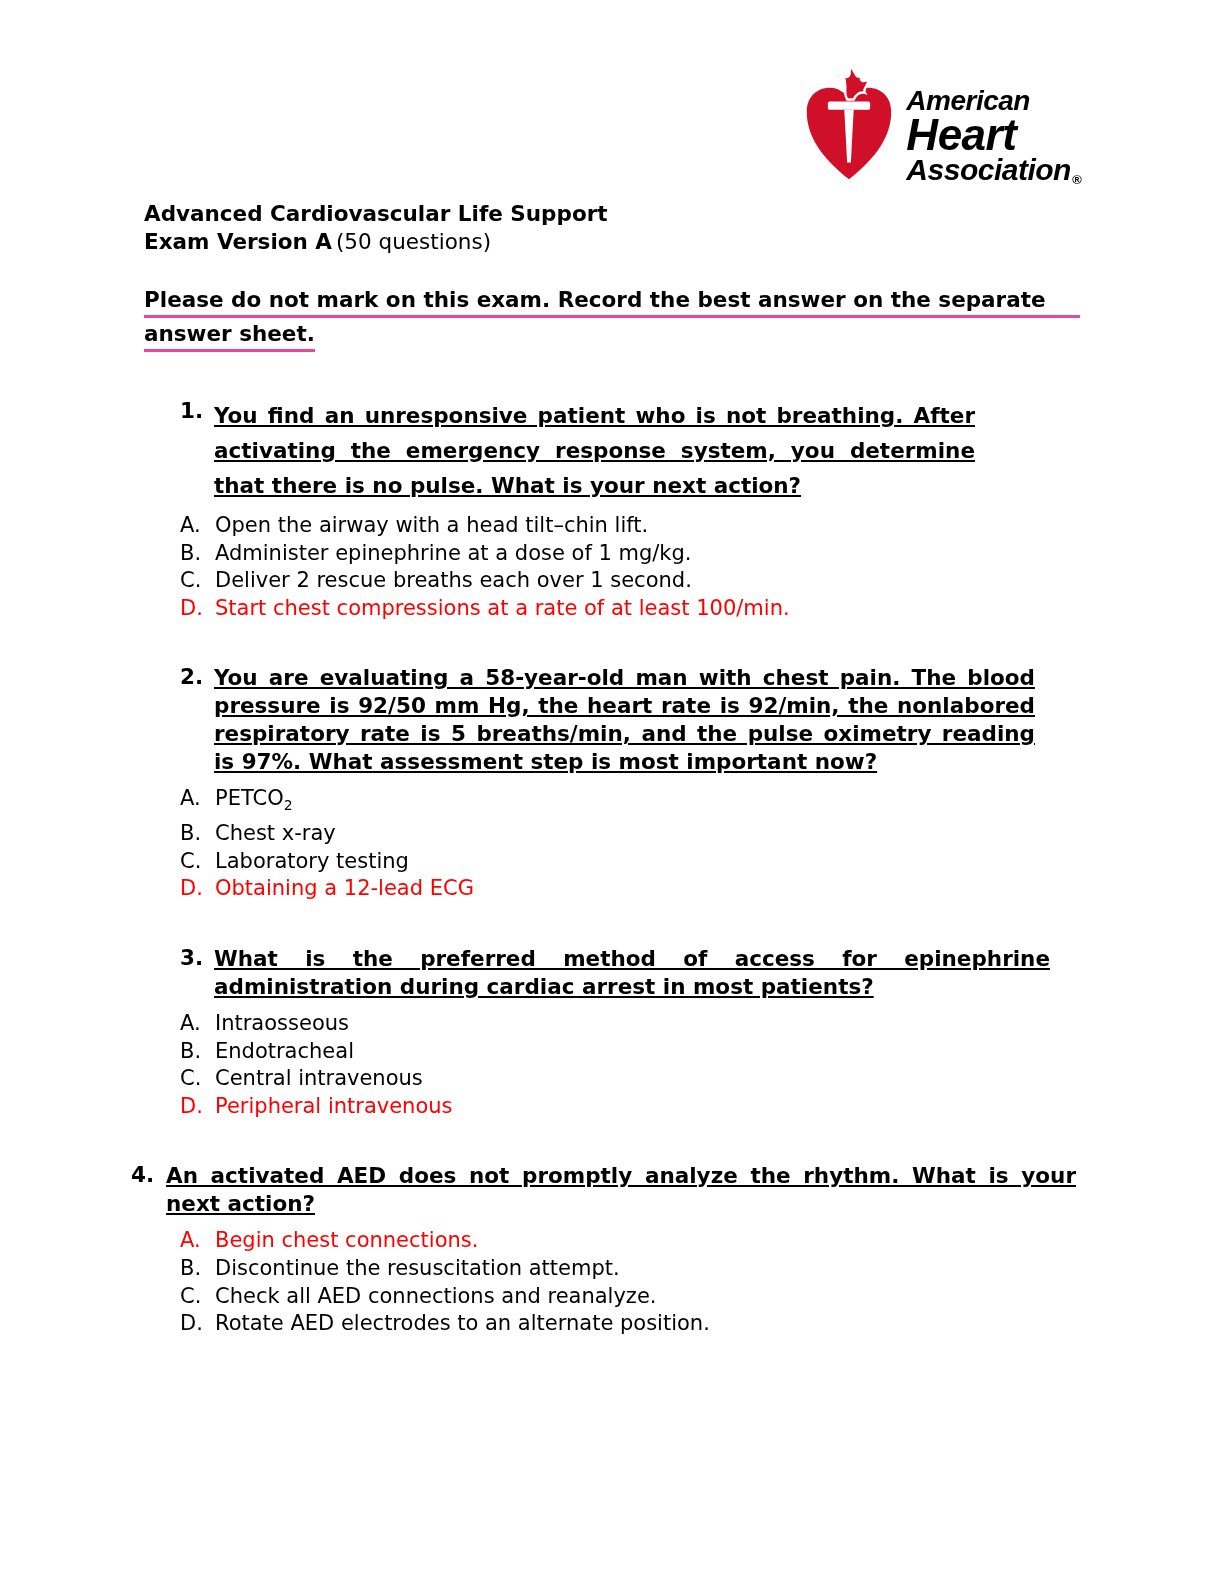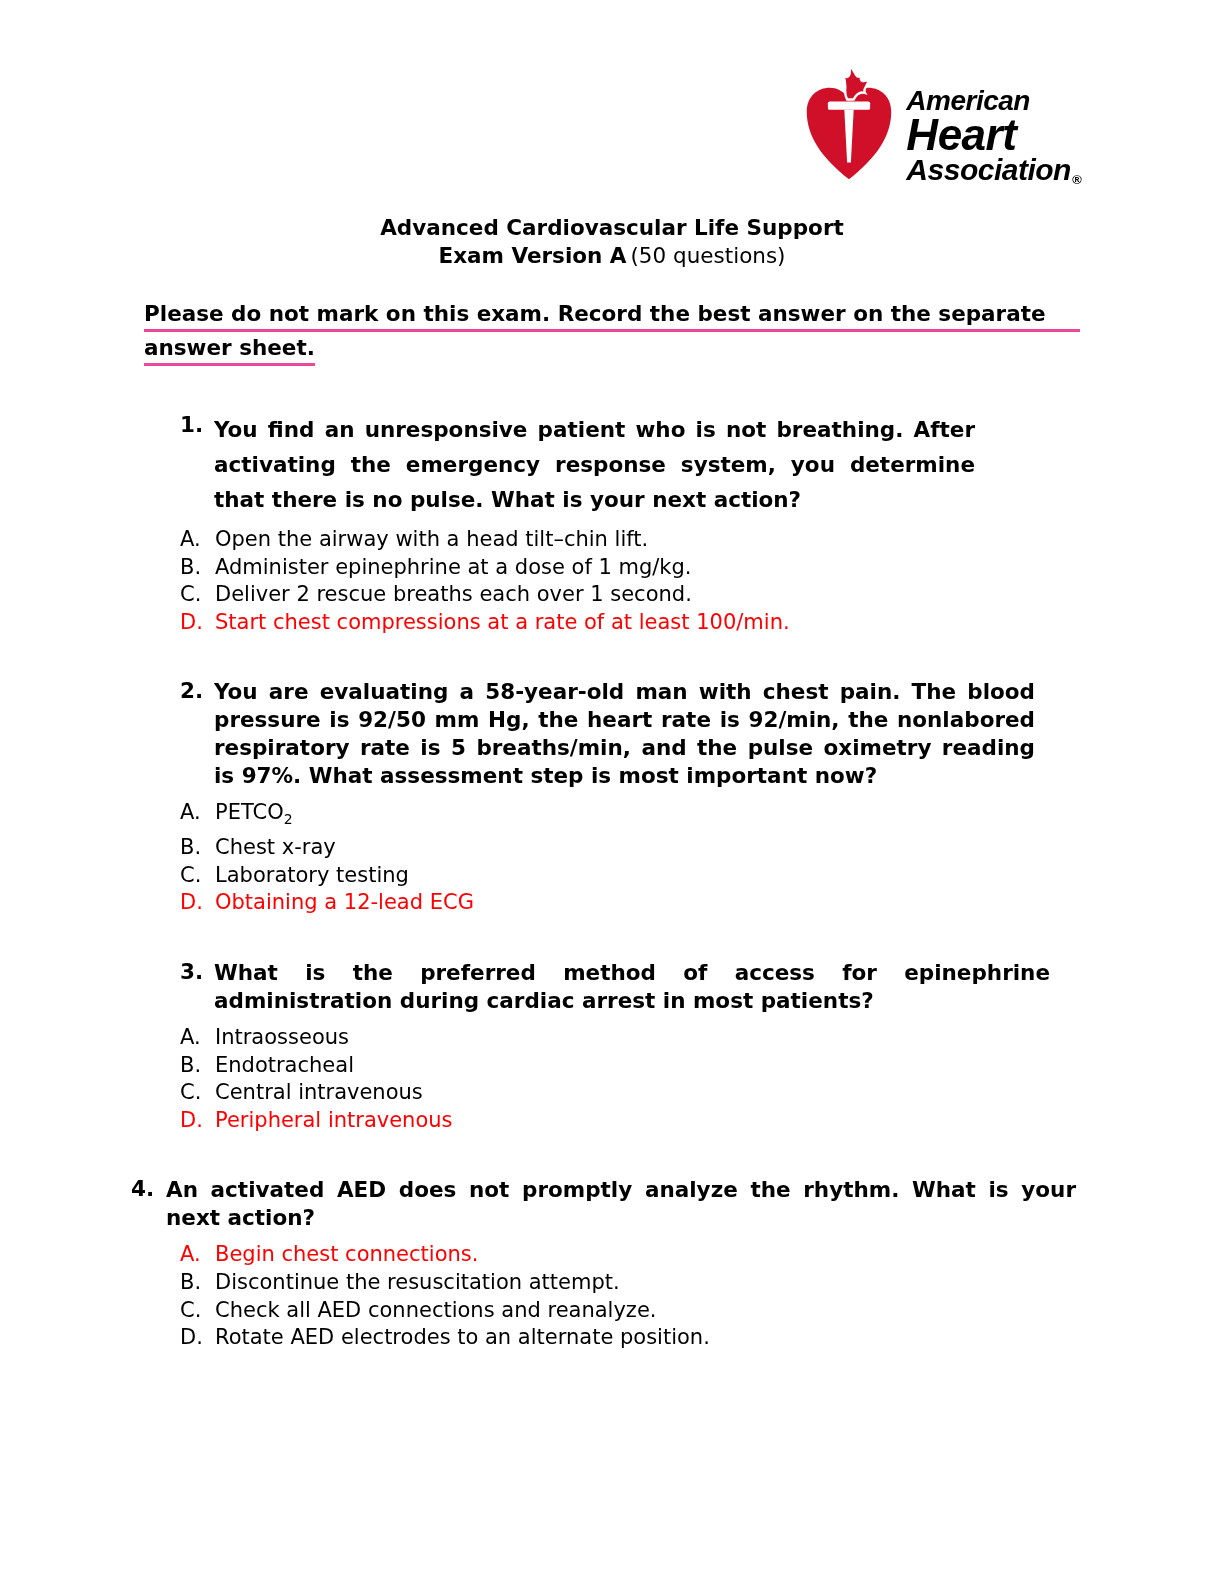--- a/index.html
+++ b/index.html
@@ -11,39 +11,39 @@
   }
   
   .logo{display:flex;align-items:flex-start;gap:10px;margin-left:auto;width:max-content;height:124px;}
   .logo svg{display:block;}
   .logo-text{font-family:"Liberation Sans",sans-serif;font-weight:bold;margin-top:24px;line-height:1;font-style:italic;}
   .logo-line1{font-size:28px;line-height:30px;letter-spacing:-0.5px;}
   .logo-line2{font-size:44px;line-height:37px;letter-spacing:-0.5px;}
   .logo-line3{font-size:30px;line-height:34px;letter-spacing:-0.5px;}
   .reg{font-size:13px;font-weight:bold;position:relative;top:4px;left:1px;}
   
-  .titleblock{margin-top:28px;text-align:center;}
+  .titleblock{margin-top:14px;}
   .title{font-size:21.5px;font-weight:bold;line-height:28px;}
   .subtitle{font-size:21.5px;line-height:28px;}
   .subtitle .bold{font-weight:bold;}
   .subtitle .regular{margin-left:4px;}
   .notice{margin-top:28px;font-size:21.5px;font-weight:bold;line-height:31px;}
   .notice .u{border-bottom:3px solid #ec4899;}
   .notice .full{display:block;}
   .notice .part{display:inline-block;}
   
   .question{margin-top:42px;}
   .q1{margin-top:46px;}
   .q-para{display:flex;font-weight:bold;font-size:21.5px;margin-left:36px;}
   .q-num{flex:0 0 34px;}
   .q-lines{flex:1;}
   .q-line{text-align:justify;text-align-last:justify;}
   .q-line:last-child{text-align-last:left;}
   .q1 .q-para .q-line{line-height:35px;}
-  .question .q-line{line-height:28px;}
+  .question .q-line{line-height:28px;text-decoration:underline;}
   .q1 .q-para{padding-right:105px;}
   .q2 .q-para{padding-right:45px;}
   .q3 .q-para{padding-right:30px;}
   .q4 .q-para{padding-right:4px;margin-left:-13px;}
   .q4 .q-num{flex:0 0 35px;}
   .q-options{margin-top:9px;}
   .option{display:flex;margin-left:36px;font-size:21px;line-height:27.6px;}
   .opt-letter{flex:0 0 35px;}
   .opt-text sub{font-size:14px;}
 </style>

